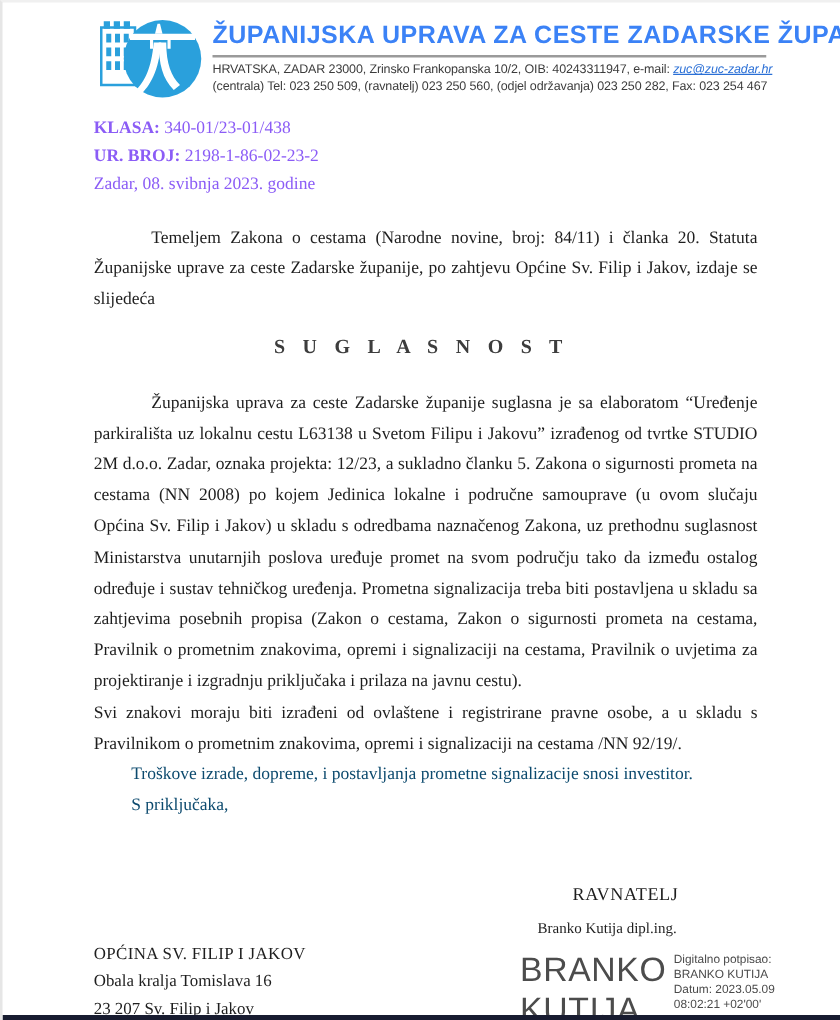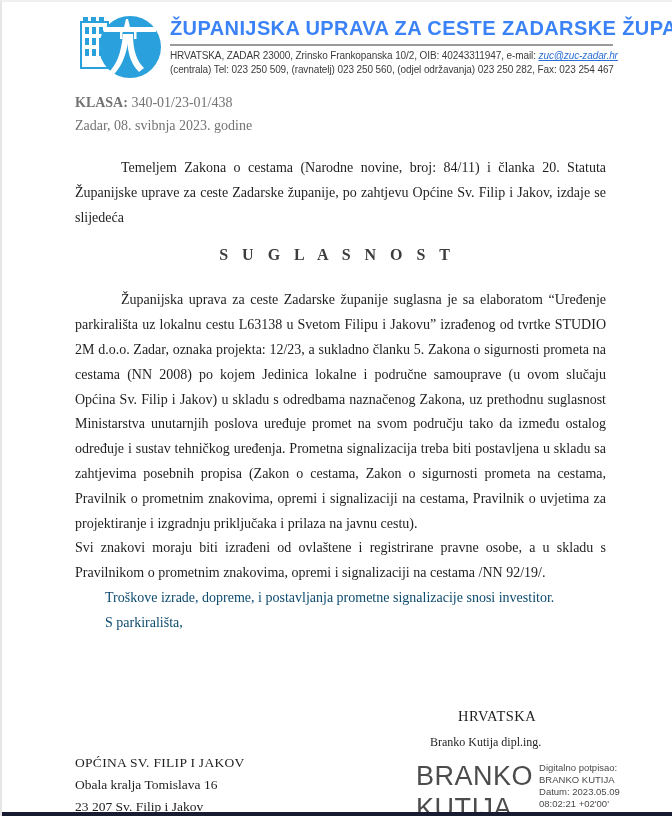--- a/index.html
+++ b/index.html
@@ -48,21 +48,21 @@
     white-space: nowrap;
   }
   .contact a { color: #2a6fd6; text-decoration: underline; cursor: pointer; font-style: italic; }
   .contact .b { font-weight: normal; }
 
   
   .meta {
     margin: 13px 66px 0 73px;
     font-size: 14px;
     line-height: 22.5px;
-    color: #737373;
+    color: #8b5cf6;
   }
   .meta .lbl { font-weight: bold; }
 
   
   .intro {
     margin: 19px 66px 0 73px;
     font-size: 14px;
     line-height: 24.8px;
     color: #1e1e1e;
     text-align: justify;
@@ -195,35 +195,36 @@
     <div class="head-text">
       <div class="org-name">ŽUPANIJSKA UPRAVA ZA CESTE ZADARSKE ŽUPANIJE</div>
       <hr class="head-rule">
       <div class="contact"><span>HRVATSKA, ZADAR 23000, Zrinsko Frankopanska 10/2, OIB: 40243311947, e-mail: </span><a>zuc@zuc-zadar.hr</a></div>
       <div class="contact"><span>(centrala) Tel: 023 250 509,  (ravnatelj) 023 250 560,  </span><span class="b">(odjel održavanja)</span><span> 023 250 282, Fax: 023 254 467</span></div>
     </div>
   </div>
 
   <div class="meta">
     <div><span class="lbl">KLASA:</span><span> 340-01/23-01/438</span></div>
+    <div><span class="lbl">UR. BROJ:</span><span> 2198-1-86-02-23-2</span></div>
     <div>Zadar, 08. svibnja 2023. godine</div>
   </div>
 
   <p class="intro">Temeljem Zakona o cestama (Narodne novine, broj: 84/11) i članka 20. Statuta Županijske uprave za ceste Zadarske županije, po zahtjevu  Općine Sv. Filip i Jakov, izdaje se slijedeća</p>
 
   <div class="doc-title">S U G L A S N O S T</div>
 
   <p class="main-par">Županijska uprava za ceste Zadarske županije suglasna je sa  elaboratom “Uređenje parkirališta uz lokalnu cestu L63138 u Svetom Filipu i Jakovu” izrađenog od tvrtke STUDIO 2M d.o.o. Zadar, oznaka projekta: 12/23, a sukladno članku 5. Zakona o sigurnosti prometa na cestama (NN 2008) po kojem Jedinica lokalne i područne samouprave (u ovom slučaju Općina Sv. Filip i Jakov) u skladu s odredbama naznačenog Zakona, uz prethodnu suglasnost Ministarstva unutarnjih poslova uređuje promet na svom području tako da između ostalog određuje i sustav tehničkog uređenja.  Prometna signalizacija treba biti postavljena u skladu sa zahtjevima posebnih propisa (Zakon o cestama, Zakon o sigurnosti prometa na cestama, Pravilnik o prometnim znakovima, opremi i signalizaciji na cestama, Pravilnik o uvjetima za projektiranje i izgradnju priključaka i prilaza na javnu cestu).</p>
 
   <p class="plain-par">Svi znakovi moraju biti izrađeni od ovlaštene i registrirane pravne osobe, a u skladu s Pravilnikom o prometnim znakovima, opremi i signalizaciji na cestama /NN 92/19/.</p>
   <p class="closing">Troškove izrade, dopreme, i postavljanja prometne signalizacije snosi investitor.</p>
-  <p class="closing">S parkirališta,</p>
+  <p class="closing">S priključaka,</p>
 
   <div class="sig-block">
-    <div class="sig-role">HRVATSKA</div>
+    <div class="sig-role">RAVNATELJ</div>
     <div class="sig-name">Branko Kutija dipl.ing.</div>
     <div class="digi-sig">
       <div class="digi-name">
         <div>BRANKO</div>
         <div>KUTIJA</div>
       </div>
       <div class="digi-details">
         <div>Digitalno potpisao:</div>
         <div>BRANKO KUTIJA</div>
         <div>Datum: 2023.05.09</div>

